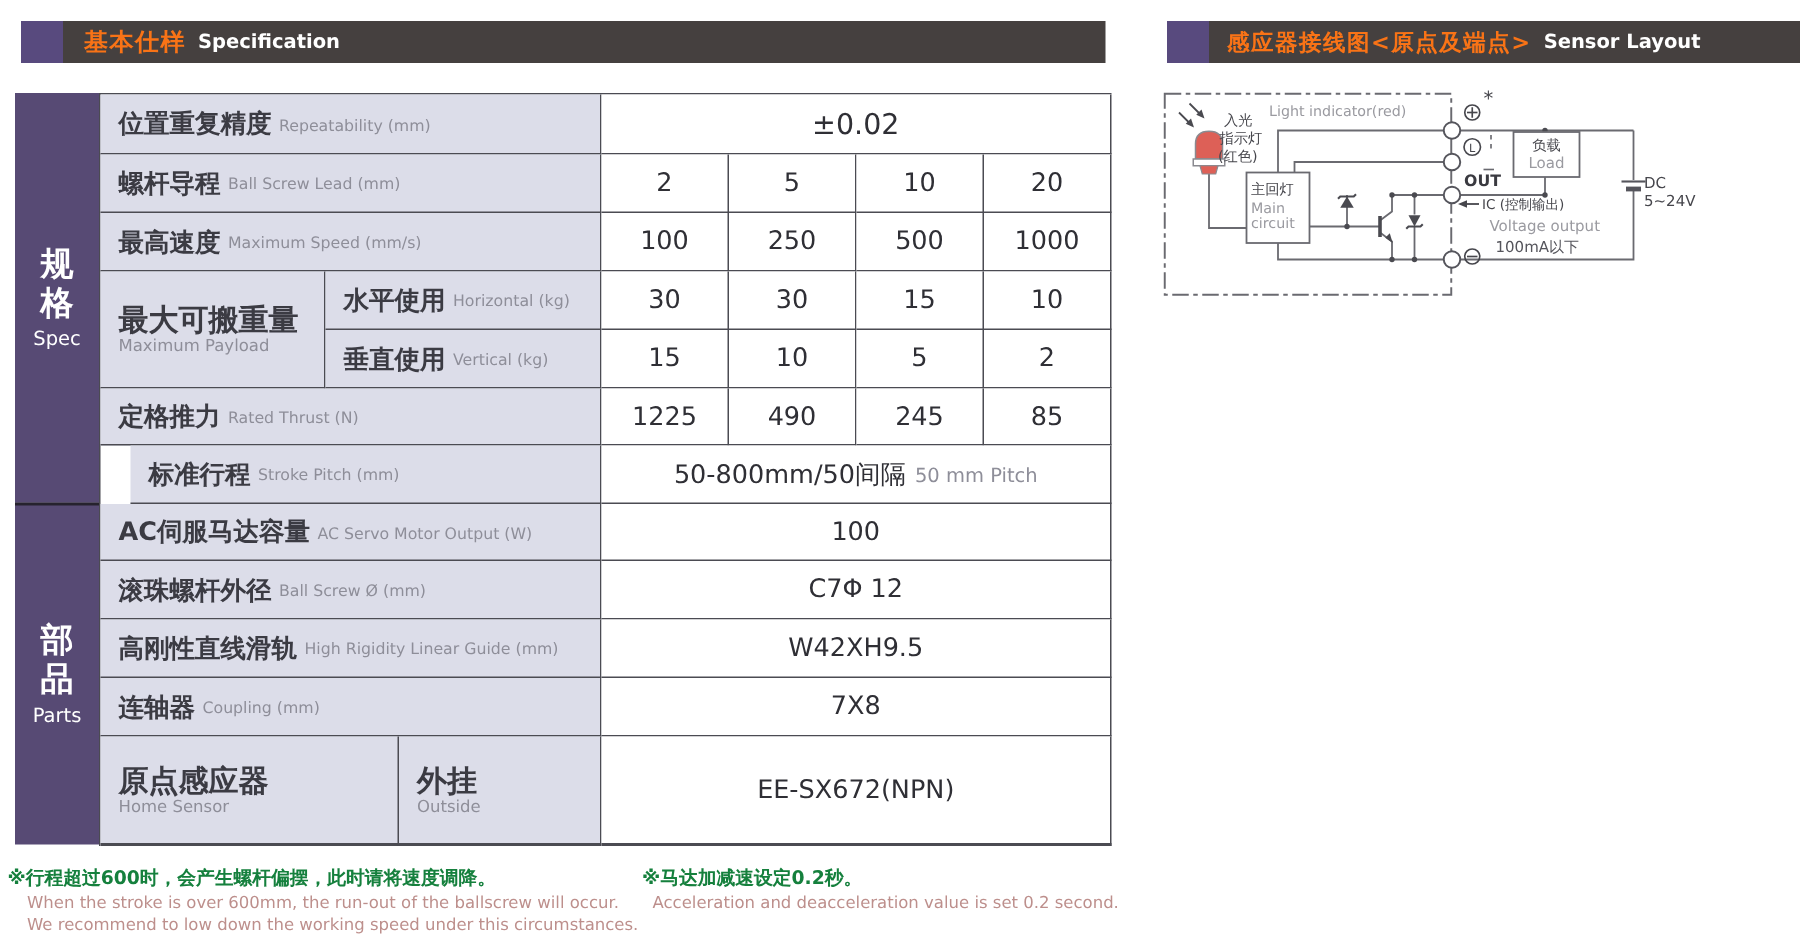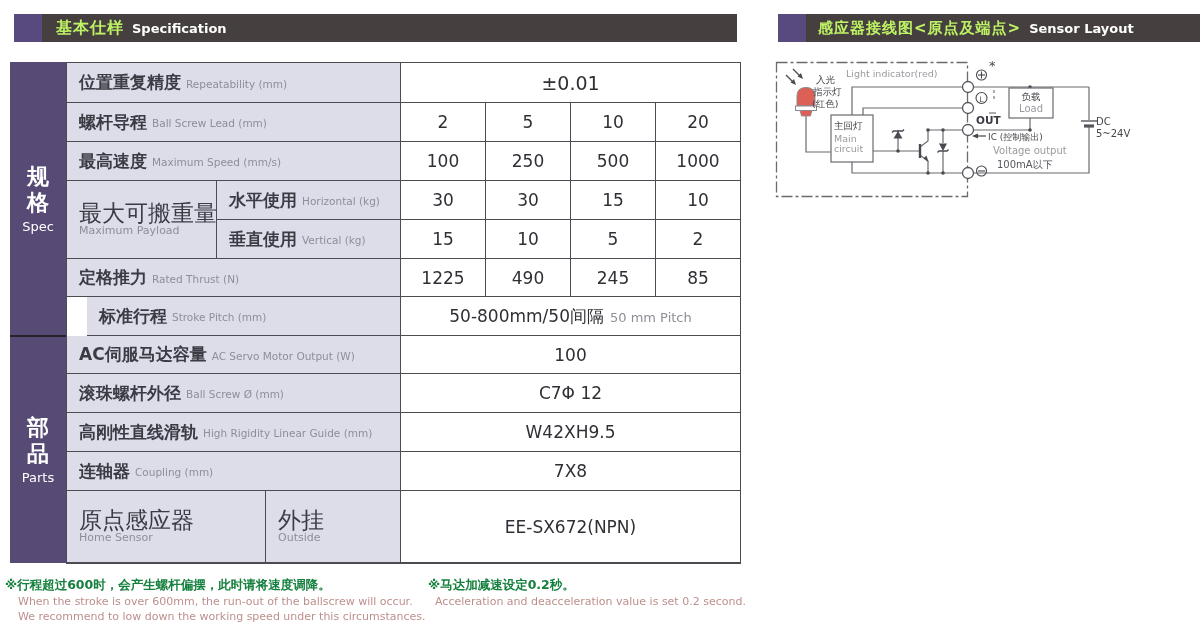--- a/index.html
+++ b/index.html
@@ -2,21 +2,21 @@
 <html><head>
 <meta charset="utf-8">
 <style>
   html,body{margin:0;padding:0;}
   body{width:1200px;height:632px;background:#ffffff;font-family:"DejaVu Sans","Liberation Sans",sans-serif;position:relative;overflow:hidden;}
   .abs{position:absolute;}
 
   
   .hdr{position:absolute;top:14px;height:28px;background:#45403f;display:flex;align-items:center;}
   .hdr-sq{width:28px;height:28px;background:#584a7e;flex:0 0 28px;}
-  .hdr-zh{color:#bef264;font-weight:700;font-size:16px;margin-left:14px;letter-spacing:1px;white-space:nowrap;}
+  .hdr-zh{color:#f97316;font-weight:700;font-size:16px;margin-left:14px;letter-spacing:1px;white-space:nowrap;}
   .hdr-en{color:#fff;font-weight:700;font-size:13px;margin-left:8px;white-space:nowrap;}
 
   
   .tablewrap{position:absolute;left:10px;top:62px;display:flex;}
   .sidebar{width:56px;display:flex;flex-direction:column;}
   .sb{background:#574a74;color:#fff;display:flex;flex-direction:column;align-items:center;justify-content:center;}
   .sb-spec{height:273px;}
   .sb-parts{height:228px;border-top:2px solid #26222e;box-sizing:border-box;}
   .sb-ch{font-size:22px;font-weight:700;line-height:26px;}
   .sb-en{font-size:13px;margin-top:3px;}
@@ -24,21 +24,21 @@
   .grid{display:grid;width:674px;
     grid-template-columns:150px 49px 135px 85px 85px 85px 85px;
     grid-template-rows:40px 39px 39px 39px 39px 38px 39px 38px 39px 39px 39px 73px;
     border-top:1px solid #4b4b52;border-left:1px solid #4b4b52;box-sizing:content-box;}
   .cell{border-right:1px solid #4b4b52;border-bottom:1px solid #4b4b52;box-sizing:border-box;overflow:hidden;}
   .bb-thick{border-bottom-width:2px;}
   .lbl{background:#dcdde9;display:flex;align-items:center;padding-left:12px;}
   .lbl .zh{font-size:17px;font-weight:700;color:#3b3b43;white-space:nowrap;}
   .lbl .en{font-size:10.5px;color:#8e8e99;margin-left:5px;white-space:nowrap;position:relative;top:1px;}
   .lbl2{background:#dcdde9;display:flex;flex-direction:column;justify-content:center;align-items:flex-start;padding-left:12px;}
-  .lbl2 .zh{font-size:23px;font-weight:400;color:#3b3b43;line-height:20px;white-space:nowrap;}
+  .lbl2 .zh{font-size:20px;font-weight:700;color:#3b3b43;line-height:20px;white-space:nowrap;}
   .lbl2 .en{font-size:11px;color:#8e8e99;margin-top:1px;white-space:nowrap;}
   .val{background:#ffffff;display:flex;align-items:center;justify-content:center;font-size:17px;color:#2f2f35;}
   .val .en{font-size:13px;color:#8e8e99;margin-left:6px;position:relative;top:1px;}
   .val-big{font-size:19px;}
 
   
   .note-zh{position:absolute;color:#15803d;font-size:12.5px;font-weight:700;white-space:nowrap;}
   .note-en{position:absolute;color:#bd8f8c;font-size:11px;line-height:15px;white-space:nowrap;}
 
   svg text{font-family:"DejaVu Sans","Liberation Sans",sans-serif;}
@@ -71,21 +71,21 @@
       <div class="sb-en">Parts</div>
     </div>
   </div>
 
   <div class="grid">
 
     <div class="cell lbl" style="grid-area:1/1/2/4;">
       <span class="zh">位置重复精度</span>
       <span class="en">Repeatability (mm)</span>
     </div>
-    <div class="cell val val-big" style="grid-area:1/4/2/8;">±0.01</div>
+    <div class="cell val val-big" style="grid-area:1/4/2/8;">±0.02</div>
 
     <div class="cell lbl" style="grid-area:2/1/3/4;">
       <span class="zh">螺杆导程</span>
       <span class="en">Ball Screw Lead (mm)</span>
     </div>
     <div class="cell val" style="grid-area:2/4/3/5;">2</div>
     <div class="cell val" style="grid-area:2/5/3/6;">5</div>
     <div class="cell val" style="grid-area:2/6/3/7;">10</div>
     <div class="cell val" style="grid-area:2/7/3/8;">20</div>
 

